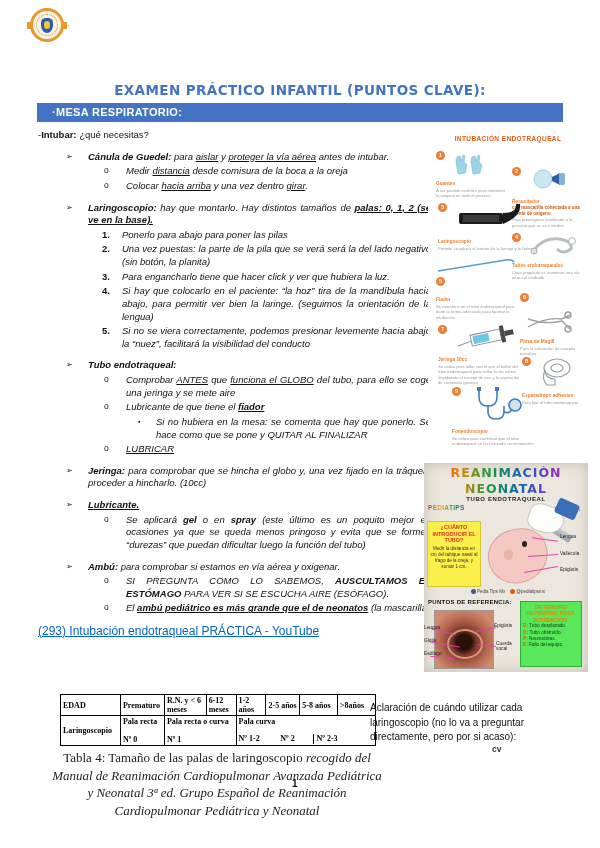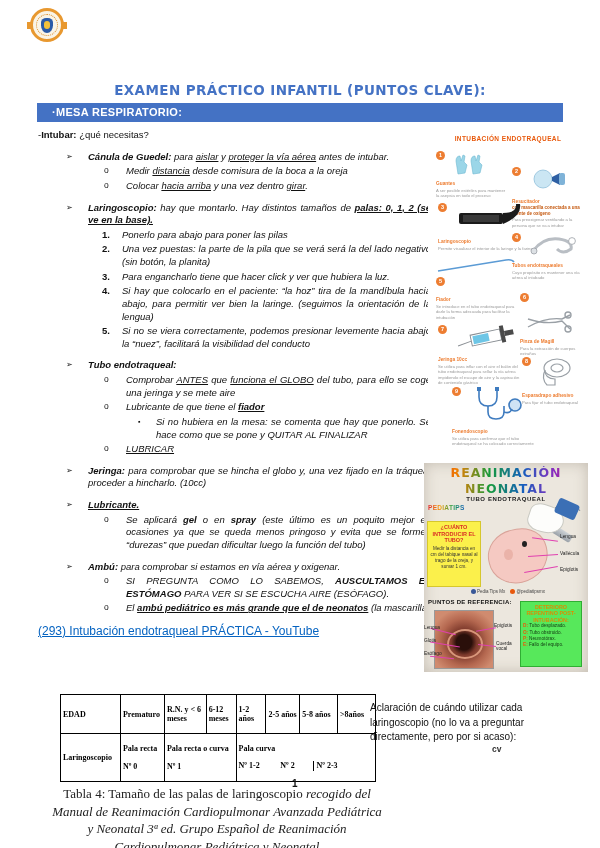--- a/index.html
+++ b/index.html
@@ -28,21 +28,21 @@
   .mk2{flex:none;width:22px;padding-left:66px;font-size:8.5px;}
   .mk3{flex:none;width:18px;padding-left:100px;font-size:7px;padding-top:1px;}
   .nmk{flex:none;width:20px;padding-left:64px;font-weight:bold;}
   .txt{flex:1;text-align:justify;font-style:italic;}
   .tight{margin-bottom:2px;}
   .link-line{color:#0563C1;text-decoration:underline;font-size:12px;}
 
   
   .tblwrap{position:absolute;left:60px;top:694px;width:316px;}
   table.sizes{border-collapse:collapse;width:316px;font-family:"Liberation Serif",serif;font-size:8px;font-weight:bold;color:#000;}
-  table.sizes th,table.sizes td{border:1px solid #000;padding:10px 2px;vertical-align:middle;text-align:left;}
+  table.sizes th,table.sizes td{border:1px solid #000;padding:1px 2px;vertical-align:middle;text-align:left;}
   table.sizes th{font-weight:bold;}
   td.cell2l div{line-height:1.2;}
   td.cell2l .num{margin-top:8px;}
   .numrow{display:flex;margin-top:8px;}
   .numrow span{line-height:1.2;}
   .numrow .n1{width:31%;} .numrow .n2{width:24%;} .numrow .n3{border-left:1px solid #000;padding-left:3px;}
   .tbl-caption{margin-top:3px;width:330px;margin-left:-8px;text-align:center;font-family:"Liberation Serif",serif;font-size:13px;color:#222;line-height:1.35;}
 
   .aside{position:absolute;left:370px;top:701px;width:194px;font-size:10px;line-height:1.45;}
 

